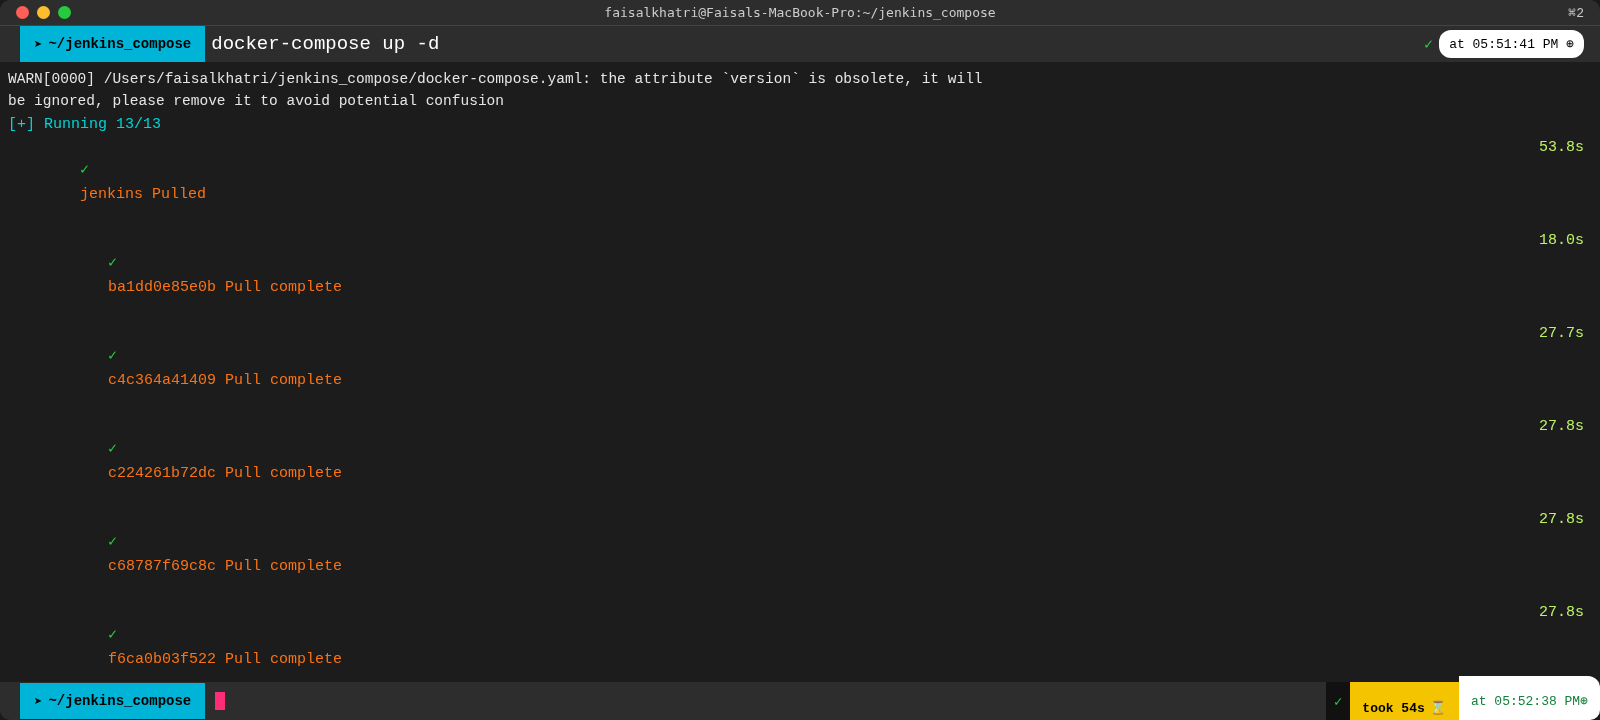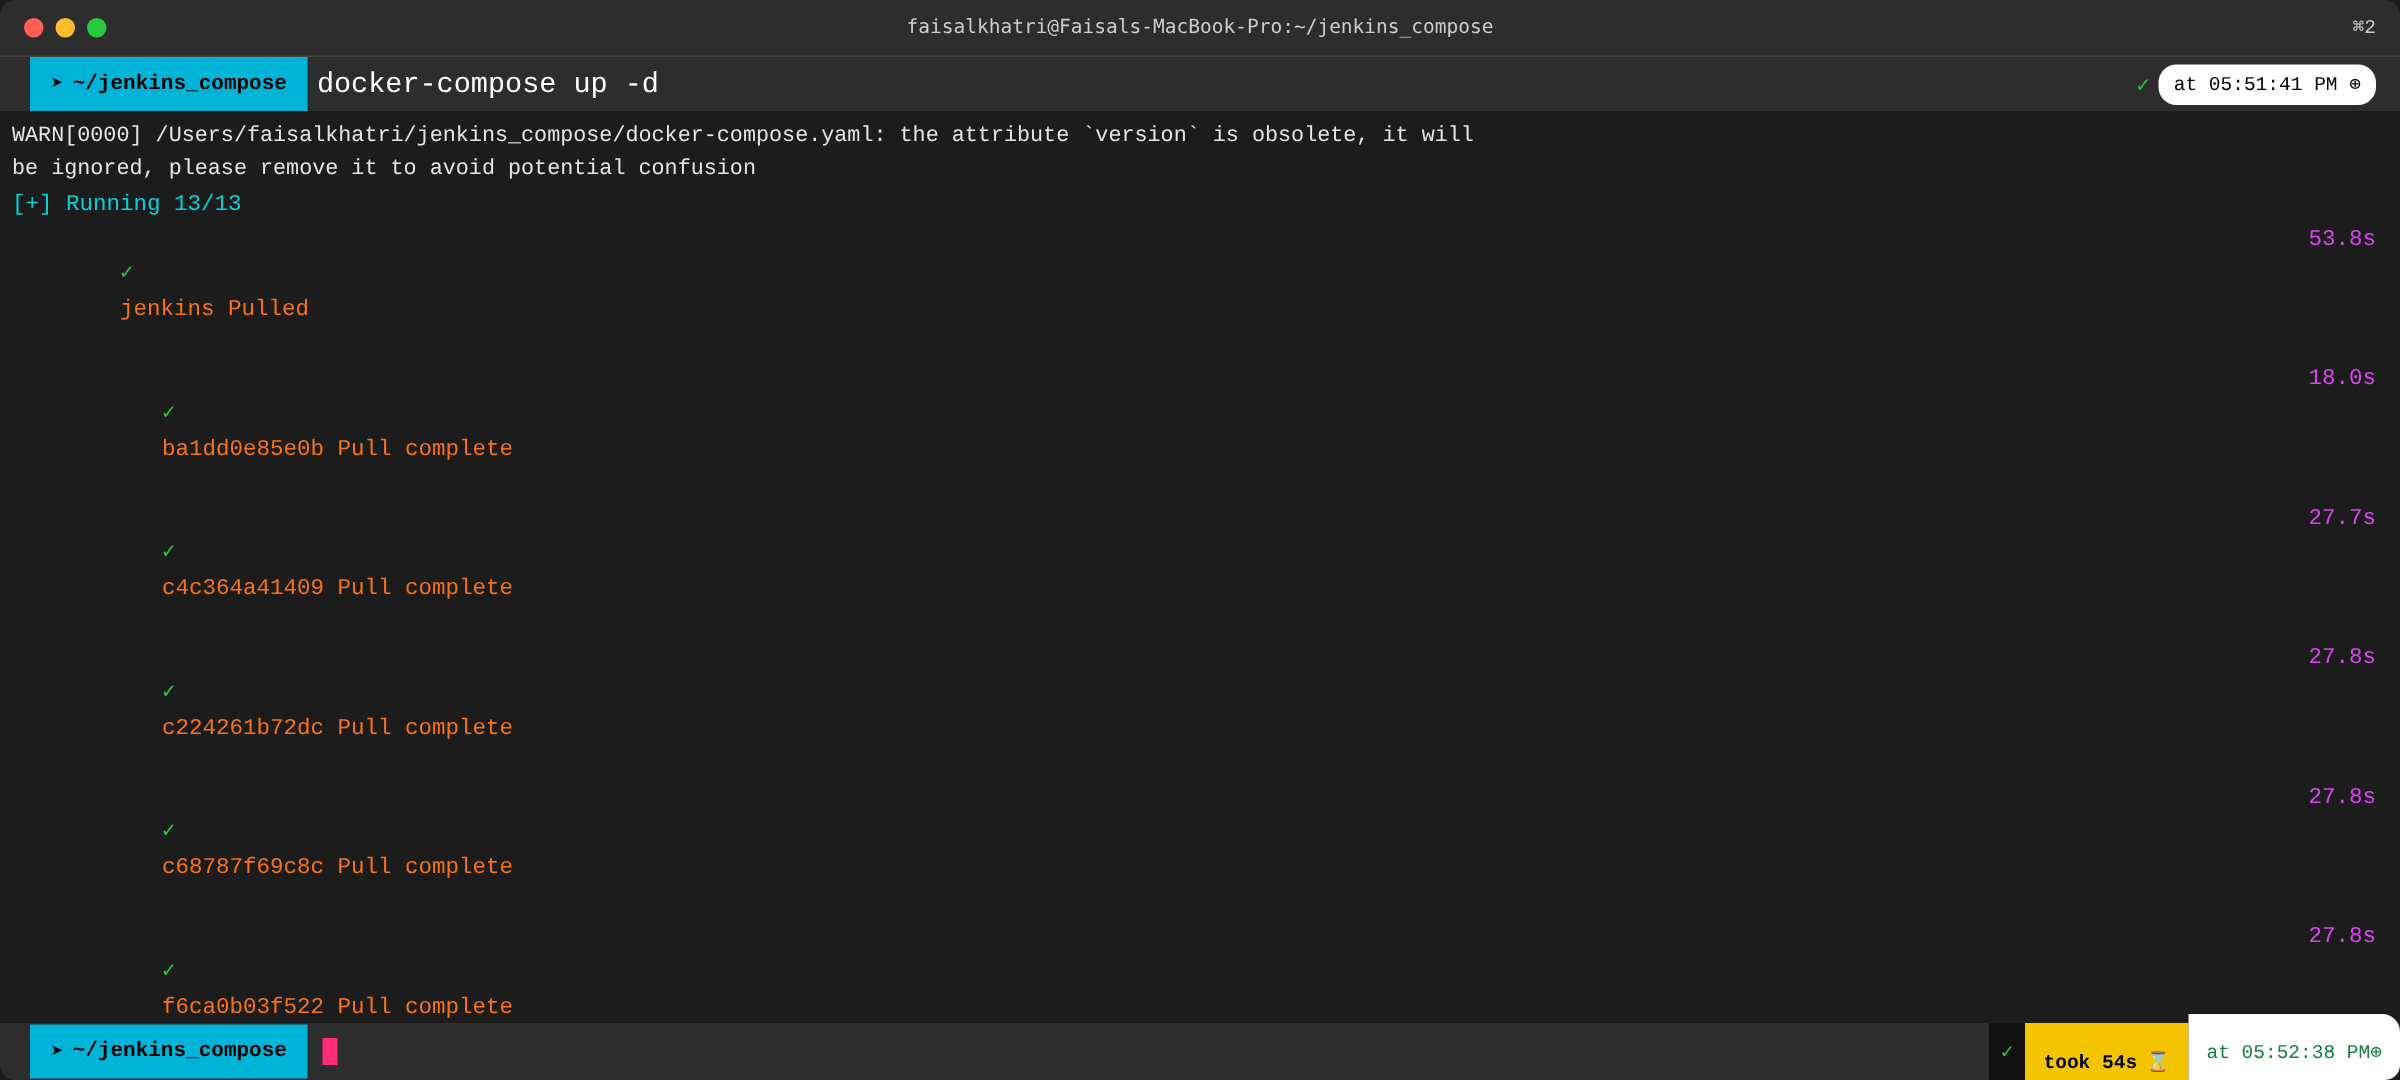--- a/index.html
+++ b/index.html
@@ -19,21 +19,21 @@
       background: #1c1c1c;
       border-radius: 10px;
       display: flex;
       flex-direction: column;
       overflow: hidden;
     }
 
     
     .title-bar {
       background: #2d2d2d;
-      height: 38px;
+      height: 26px;
       display: flex;
       align-items: center;
       justify-content: space-between;
       padding: 12px 16px;
       flex-shrink: 0;
       border-bottom: 1px solid #444;
     }
 
     .window-controls {
       display: flex;
@@ -222,21 +222,21 @@
     }
 
     .row-left {
       flex: 1;
       white-space: pre;
     }
 
     .row-right {
       position: absolute;
       right: 8px;
-      color: #d946ef;
+      color: #bef264;
     }
   </style>
 </head>
 <body>
 
 <div class="terminal-window">
 
   <div class="title-bar">
     <div class="window-controls">
       <div class="btn-close"></div>

